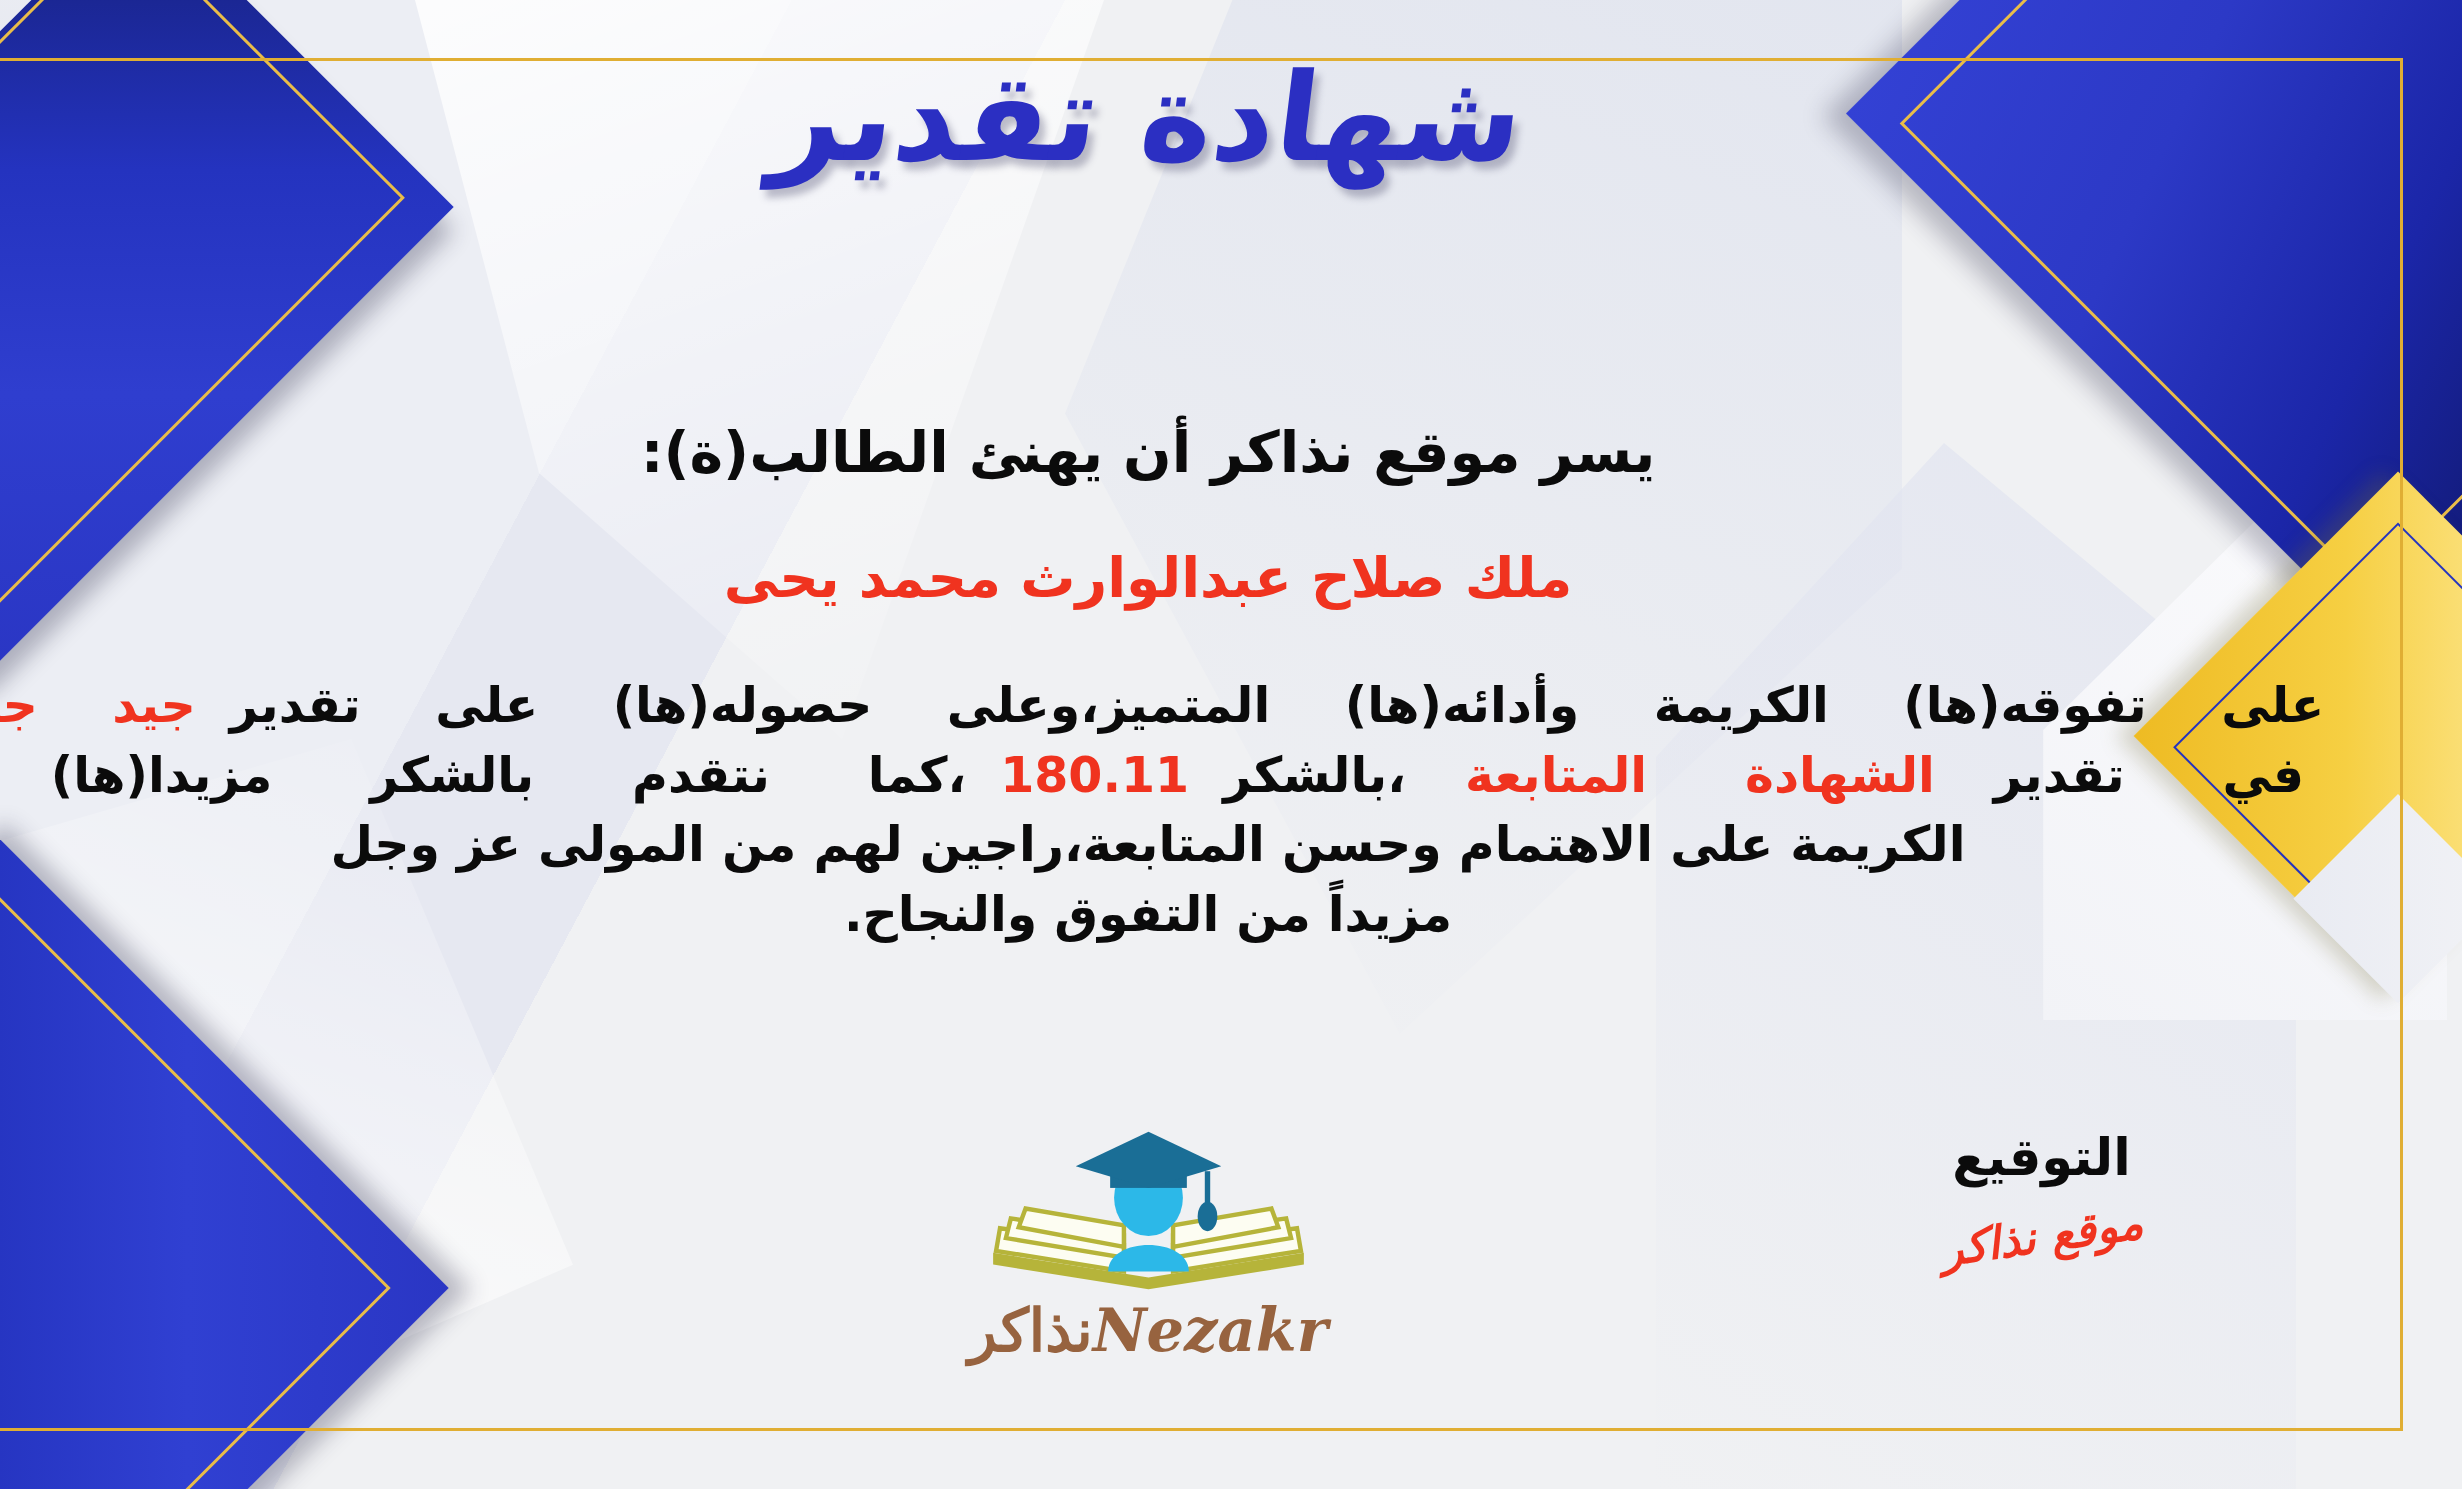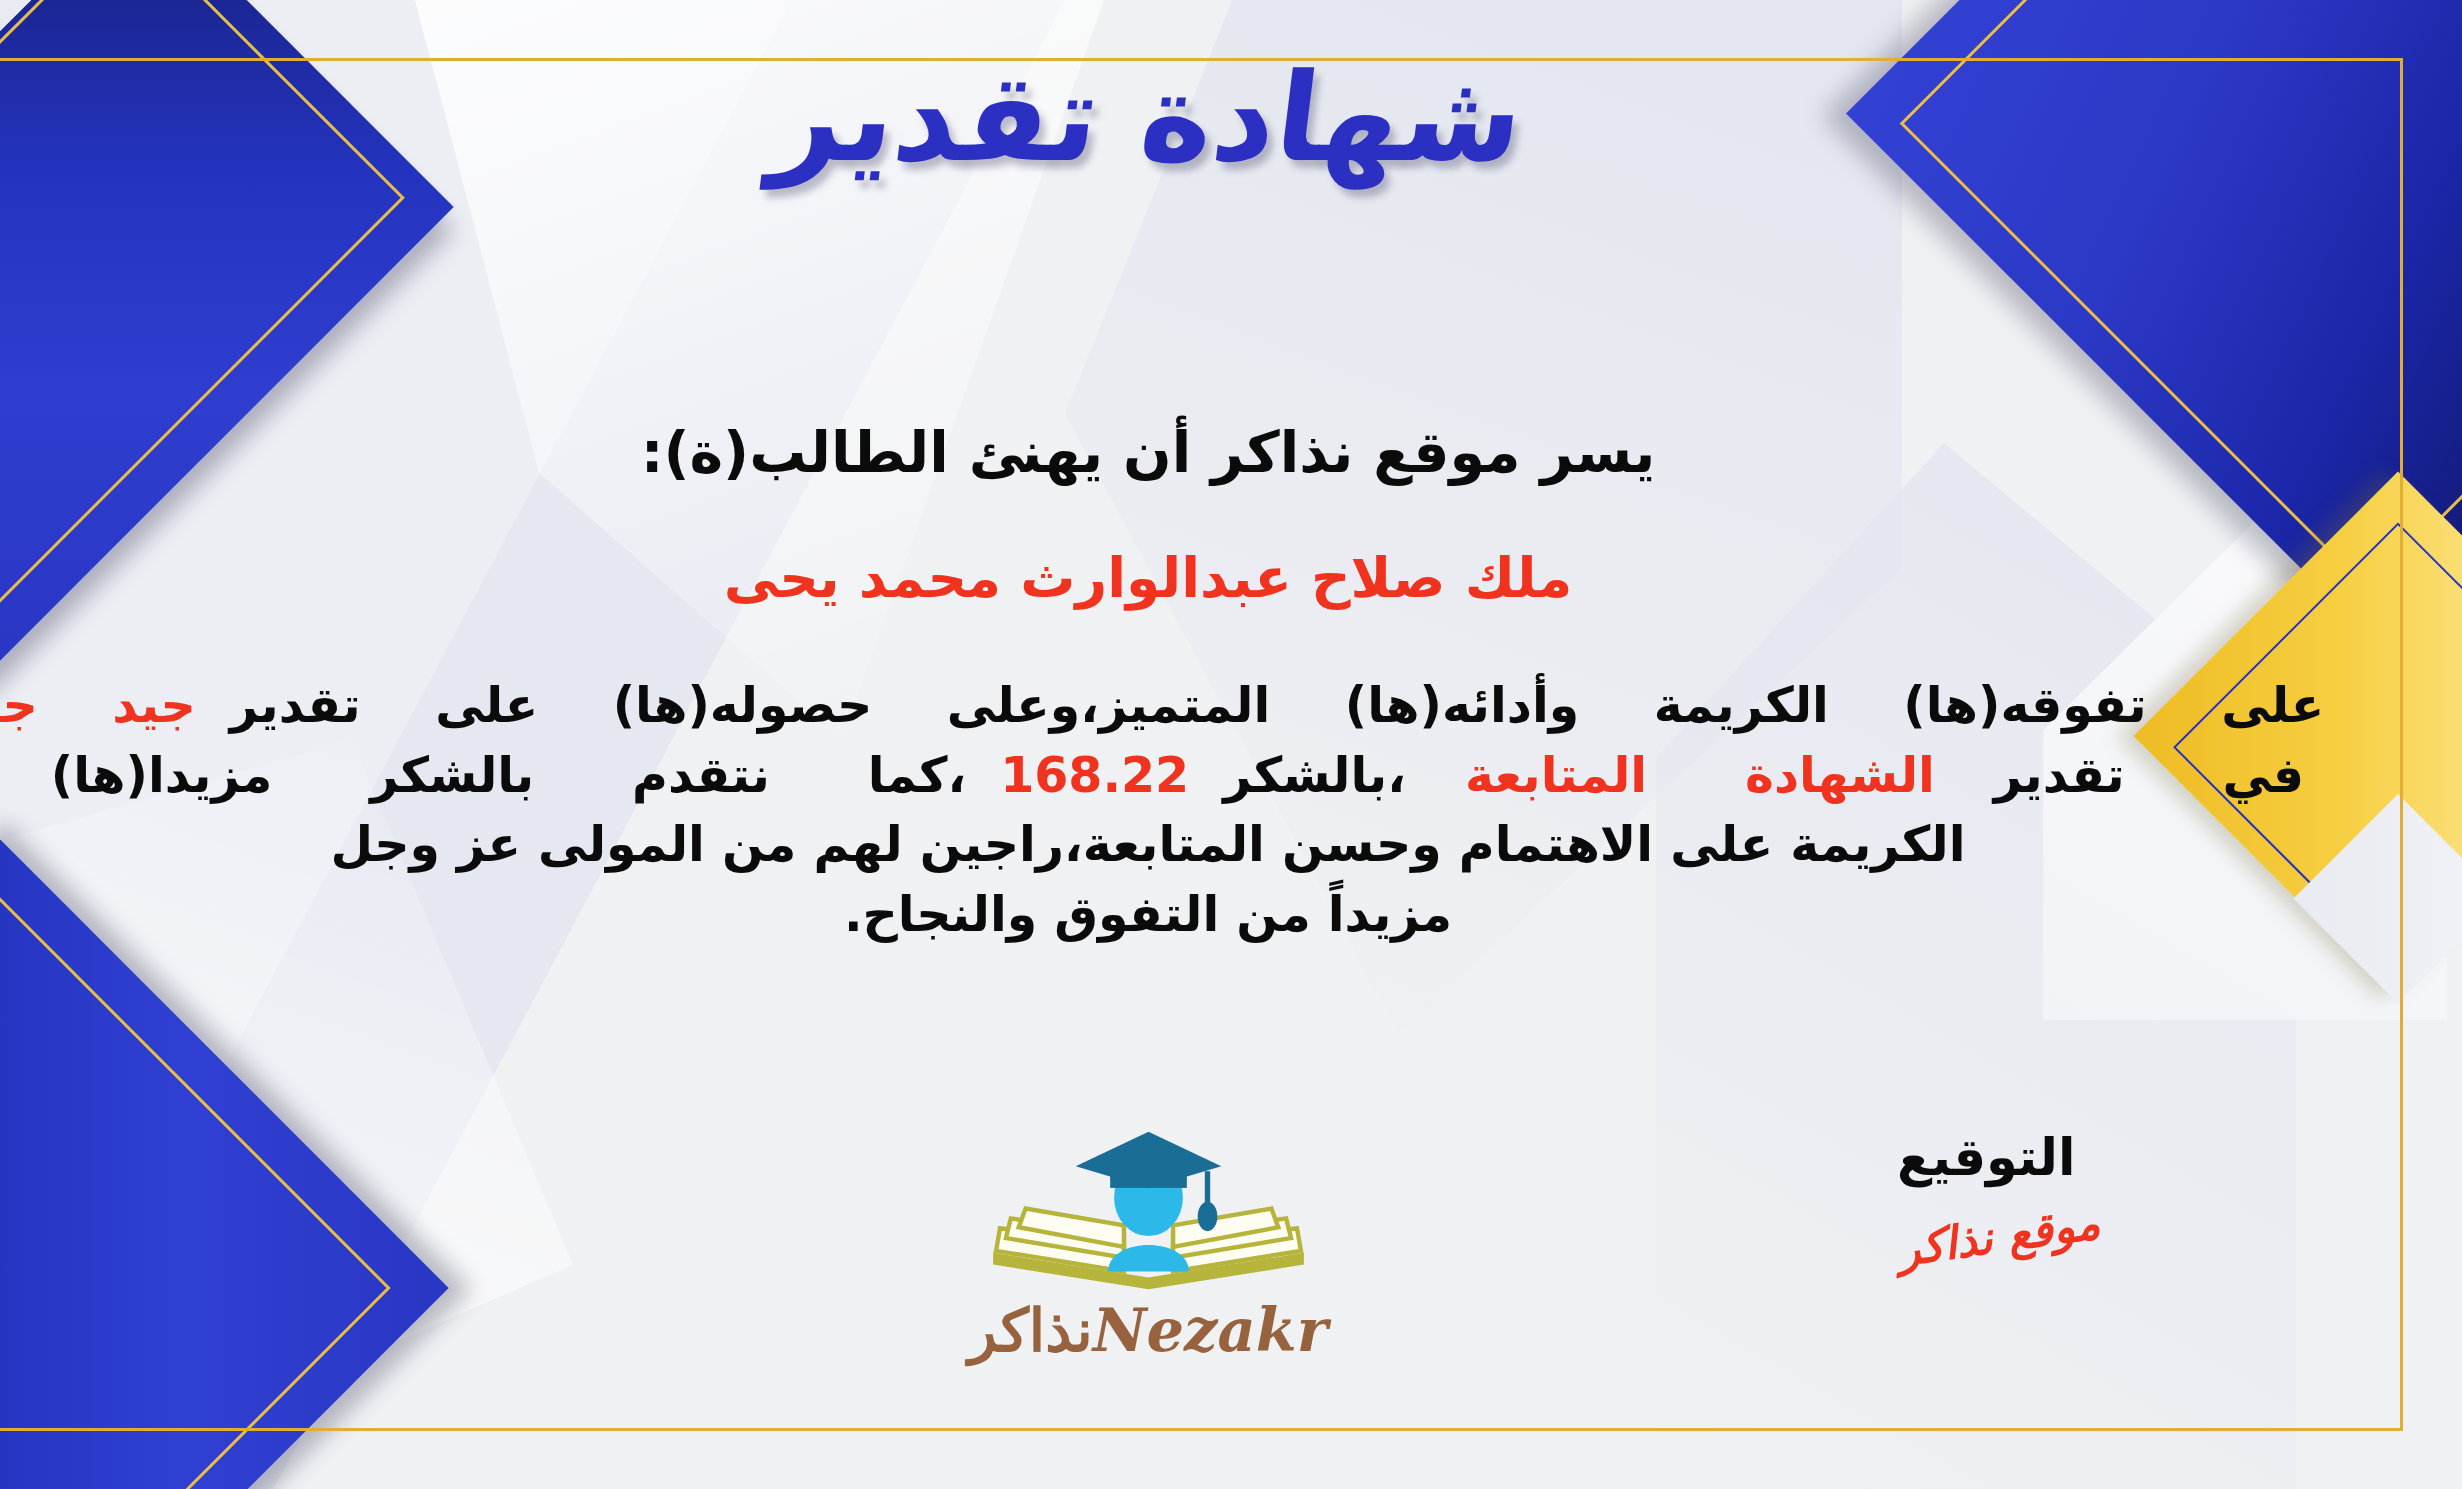--- a/index.html
+++ b/index.html
@@ -119,21 +119,21 @@
   }
   .body-line{display:block;white-space:nowrap;}
   .l1{text-align:justify;text-align-last:justify;padding:0 44px 0 29.5px;}
   .l2{text-align:justify;text-align-last:justify;padding:0 64px 0 123px;}
   .l3{text-align:center;}
   .l4{text-align:center;}
   .hl{color:#f0331f;}
   .gap{display:inline-block;width:59px;}
   .gap-sm{display:inline-block;width:34px;}
 
-  .sign-block{position:absolute;top:1128px;right:136px;text-align:left;width:345px;}
+  .sign-block{position:absolute;top:1128px;right:164px;text-align:center;width:345px;}
   .sign-label{font-size:51px;font-weight:700;color:#0b0b0b;}
   .sign-mark{
     margin-top:22.7px;font-size:45px;color:#f0331f;
     font-family:"DejaVu Serif","Liberation Serif",serif;
     font-style:italic;font-weight:700;
     transform:rotate(-8deg);display:inline-block;
   }
 
   .logo{position:absolute;top:1124px;left:50%;transform:translateX(-50%);width:404px;text-align:center;}
   .logo-mark{width:345px;height:177px;margin:0 auto;display:block;}
@@ -184,21 +184,21 @@
   <div class="content">
 
     <div class="title">شهادة تقدير</div>
 
     <div class="intro">يسر موقع نذاكر أن يهنئ الطالب(ة):</div>
 
     <div class="student-name">ملك صلاح عبدالوارث محمد يحى</div>
 
     <div class="body-block">
       <span class="body-line l1"><span>على تفوقه(ها) الكريمة وأدائه(ها) المتميز،وعلى حصوله(ها) على تقدير</span><span class="gap-sm"></span><span class="hl">جيد جداً</span></span>
-      <span class="body-line l2"><span>في تقدير</span><span class="gap"></span><span class="hl">الشهادة المتابعة</span><span class="gap"></span><span>،بالشكر</span><span class="gap-sm"></span><span class="hl">168.22</span><span class="gap-sm"></span><span>،كما نتقدم بالشكر مزيدا(ها)</span></span>
+      <span class="body-line l2"><span>في تقدير</span><span class="gap"></span><span class="hl">الشهادة المتابعة</span><span class="gap"></span><span>،بالشكر</span><span class="gap-sm"></span><span class="hl">180.11</span><span class="gap-sm"></span><span>،كما نتقدم بالشكر مزيدا(ها)</span></span>
       <span class="body-line l3">الكريمة على الاهتمام وحسن المتابعة،راجين لهم من المولى عز وجل</span>
       <span class="body-line l4">مزيداً من التفوق والنجاح.</span>
     </div>
 
     <div class="sign-block">
       <div class="sign-label">التوقيع</div>
       <div class="sign-mark">موقع نذاكر</div>
     </div>
 
     <div class="logo">

